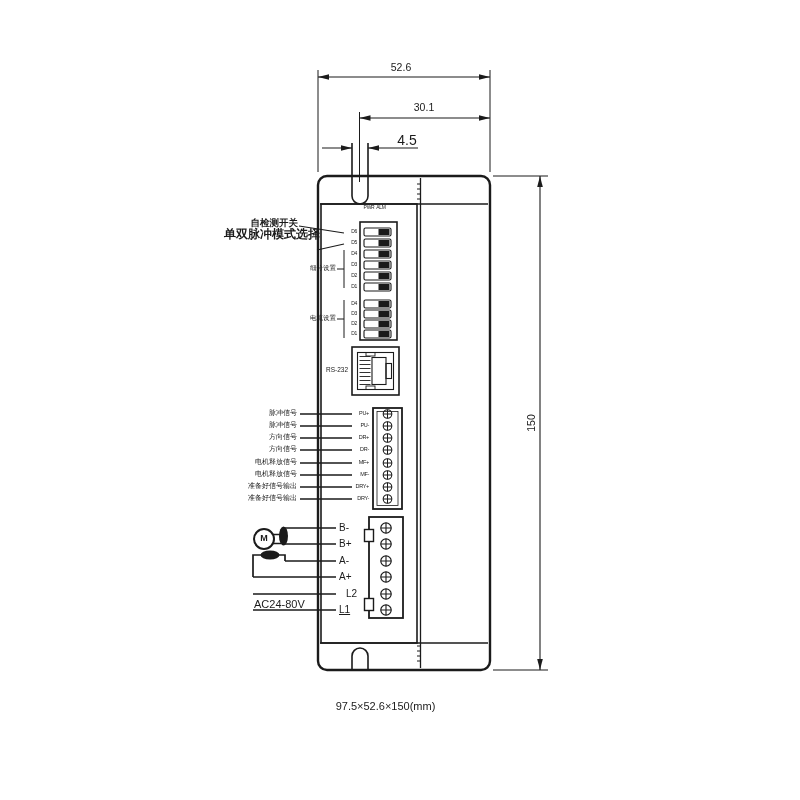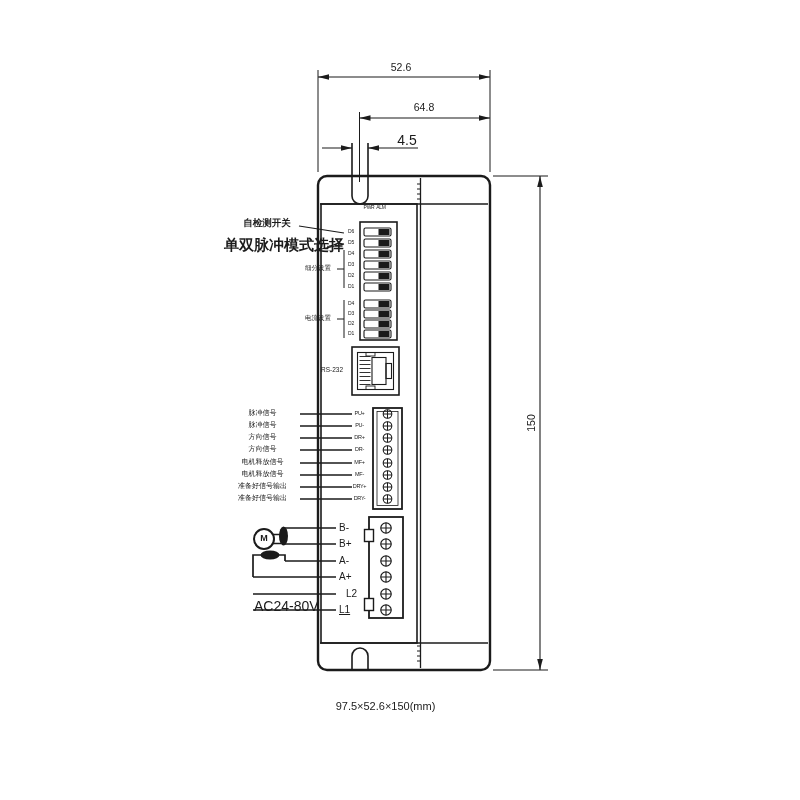--- a/index.html
+++ b/index.html
@@ -1,20 +1,20 @@
 <!DOCTYPE html>
 <html><head>
 <meta charset="utf-8">
 <style>
   html,body{margin:0;padding:0;background:#fff;}
   .canvas{position:relative;width:800px;height:800px;background:#ffffff;overflow:hidden;
           font-family:"Liberation Sans",sans-serif;color:#1b1b1b;}
   svg{position:absolute;left:0;top:0;}
   .lbl{position:absolute;white-space:nowrap;line-height:1.15;color:#1b1b1b;}
-  .c{text-align:center;} .r{text-align:center;} .b{font-weight:bold;}
+  .c{text-align:center;} .r{text-align:right;} .b{font-weight:bold;}
   .tiny{letter-spacing:-0.3px;}
 </style>
 </head>
 <body>
 
 <div class="canvas">
 
   <svg width="800" height="800" viewBox="0 0 800 800">
     <g stroke="#1b1b1b" fill="none" stroke-linecap="butt">
 
@@ -116,30 +116,30 @@
           <polygon points="490,118 479,115.2 479,120.8"></polygon>
         <polygon points="352,148 341,145.2 341,150.8"></polygon>
           <polygon points="368,148 379,145.2 379,150.8"></polygon>
         <polygon points="540,176 537.2,187 542.8,187"></polygon>
           <polygon points="540,670 537.2,659 542.8,659"></polygon>
       </g>
     </g>
   </svg>
 
   <div class="lbl c" style="left:378px;top:61px;width:46px;font-size:10.5px;">52.6</div>
-  <div class="lbl c" style="left:401px;top:101px;width:46px;font-size:10.5px;">64.8</div>
+  <div class="lbl c" style="left:401px;top:101px;width:46px;font-size:10.5px;">30.1</div>
   <div class="lbl c" style="left:393px;top:132px;width:28px;font-size:14px;">4.5</div>
   <div class="lbl c" style="left:519px;top:417px;width:24px;font-size:10.5px;transform:rotate(-90deg);">150</div>
   <div class="lbl c" style="left:328px;top:700px;width:115px;font-size:11px;">97.5×52.6×150(mm)</div>
 
   <div class="lbl c tiny" style="left:361px;top:205px;width:16px;font-size:5px;">PWR</div>
   <div class="lbl c tiny" style="left:373px;top:205px;width:16px;font-size:5px;">ALM</div>
 
   <div class="lbl r b" style="left:236px;top:218px;width:62px;font-size:9.5px;">自检测开关</div>
-  <div class="lbl r b" style="left:224px;top:236px;width:93px;font-size:15px;">单双脉冲模式选择</div>
+  <div class="lbl r b" style="left:224px;top:228px;width:93px;font-size:12px;">单双脉冲模式选择</div>
   <div class="lbl r" style="left:300px;top:264px;width:36px;font-size:6.5px;">细分设置</div>
   <div class="lbl r" style="left:300px;top:314px;width:36px;font-size:6.5px;">电流设置</div>
 
   <div class="lbl r tiny" style="left:345px;top:229px;width:12px;font-size:5px;">D6</div>
   <div class="lbl r tiny" style="left:345px;top:240px;width:12px;font-size:5px;">D5</div>
   <div class="lbl r tiny" style="left:345px;top:251px;width:12px;font-size:5px;">D4</div>
   <div class="lbl r tiny" style="left:345px;top:262px;width:12px;font-size:5px;">D3</div>
   <div class="lbl r tiny" style="left:345px;top:273px;width:12px;font-size:5px;">D2</div>
   <div class="lbl r tiny" style="left:345px;top:284px;width:12px;font-size:5px;">D1</div>
 
@@ -168,16 +168,16 @@
   <div class="lbl r tiny" style="left:350px;top:483px;width:19px;font-size:5.5px;">DRY+</div>
   <div class="lbl r tiny" style="left:350px;top:495px;width:19px;font-size:5.5px;">DRY-</div>
 
   <div class="lbl" style="left:339px;top:522px;width:18px;font-size:10px;">B-</div>
   <div class="lbl" style="left:339px;top:538px;width:18px;font-size:10px;">B+</div>
   <div class="lbl" style="left:339px;top:555px;width:18px;font-size:10px;">A-</div>
   <div class="lbl" style="left:339px;top:571px;width:18px;font-size:10px;">A+</div>
   <div class="lbl" style="left:339px;top:588px;width:18px;font-size:10px;text-align:right;">L2</div>
   <div class="lbl" style="left:339px;top:604px;width:18px;font-size:10px;text-decoration:underline;">L1</div>
 
-  <div class="lbl" style="left:254px;top:598px;width:50px;font-size:14px;">AC24-80V</div>
+  <div class="lbl" style="left:254px;top:598px;width:50px;font-size:11px;">AC24-80V</div>
   <div class="lbl c b" style="left:257px;top:533px;width:14px;font-size:9px;">M</div>
 
 </div>
 
 </body></html>

